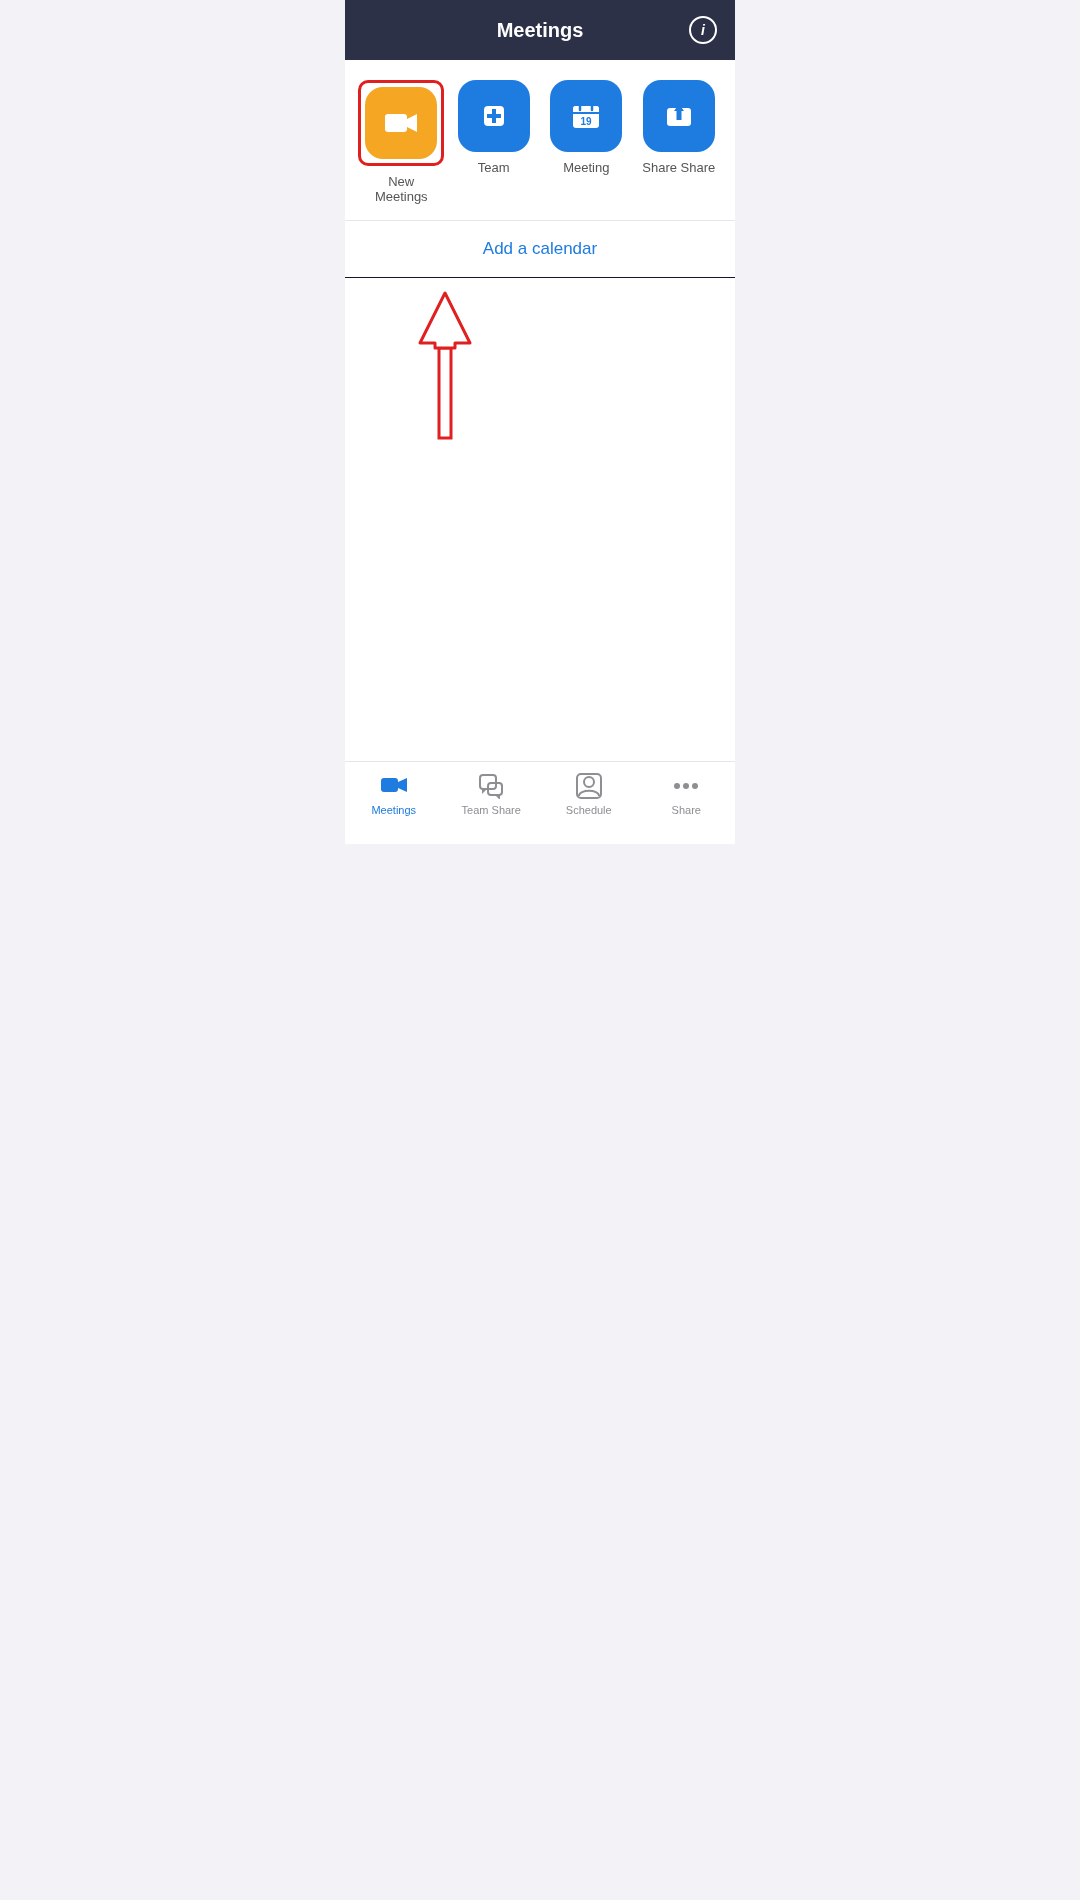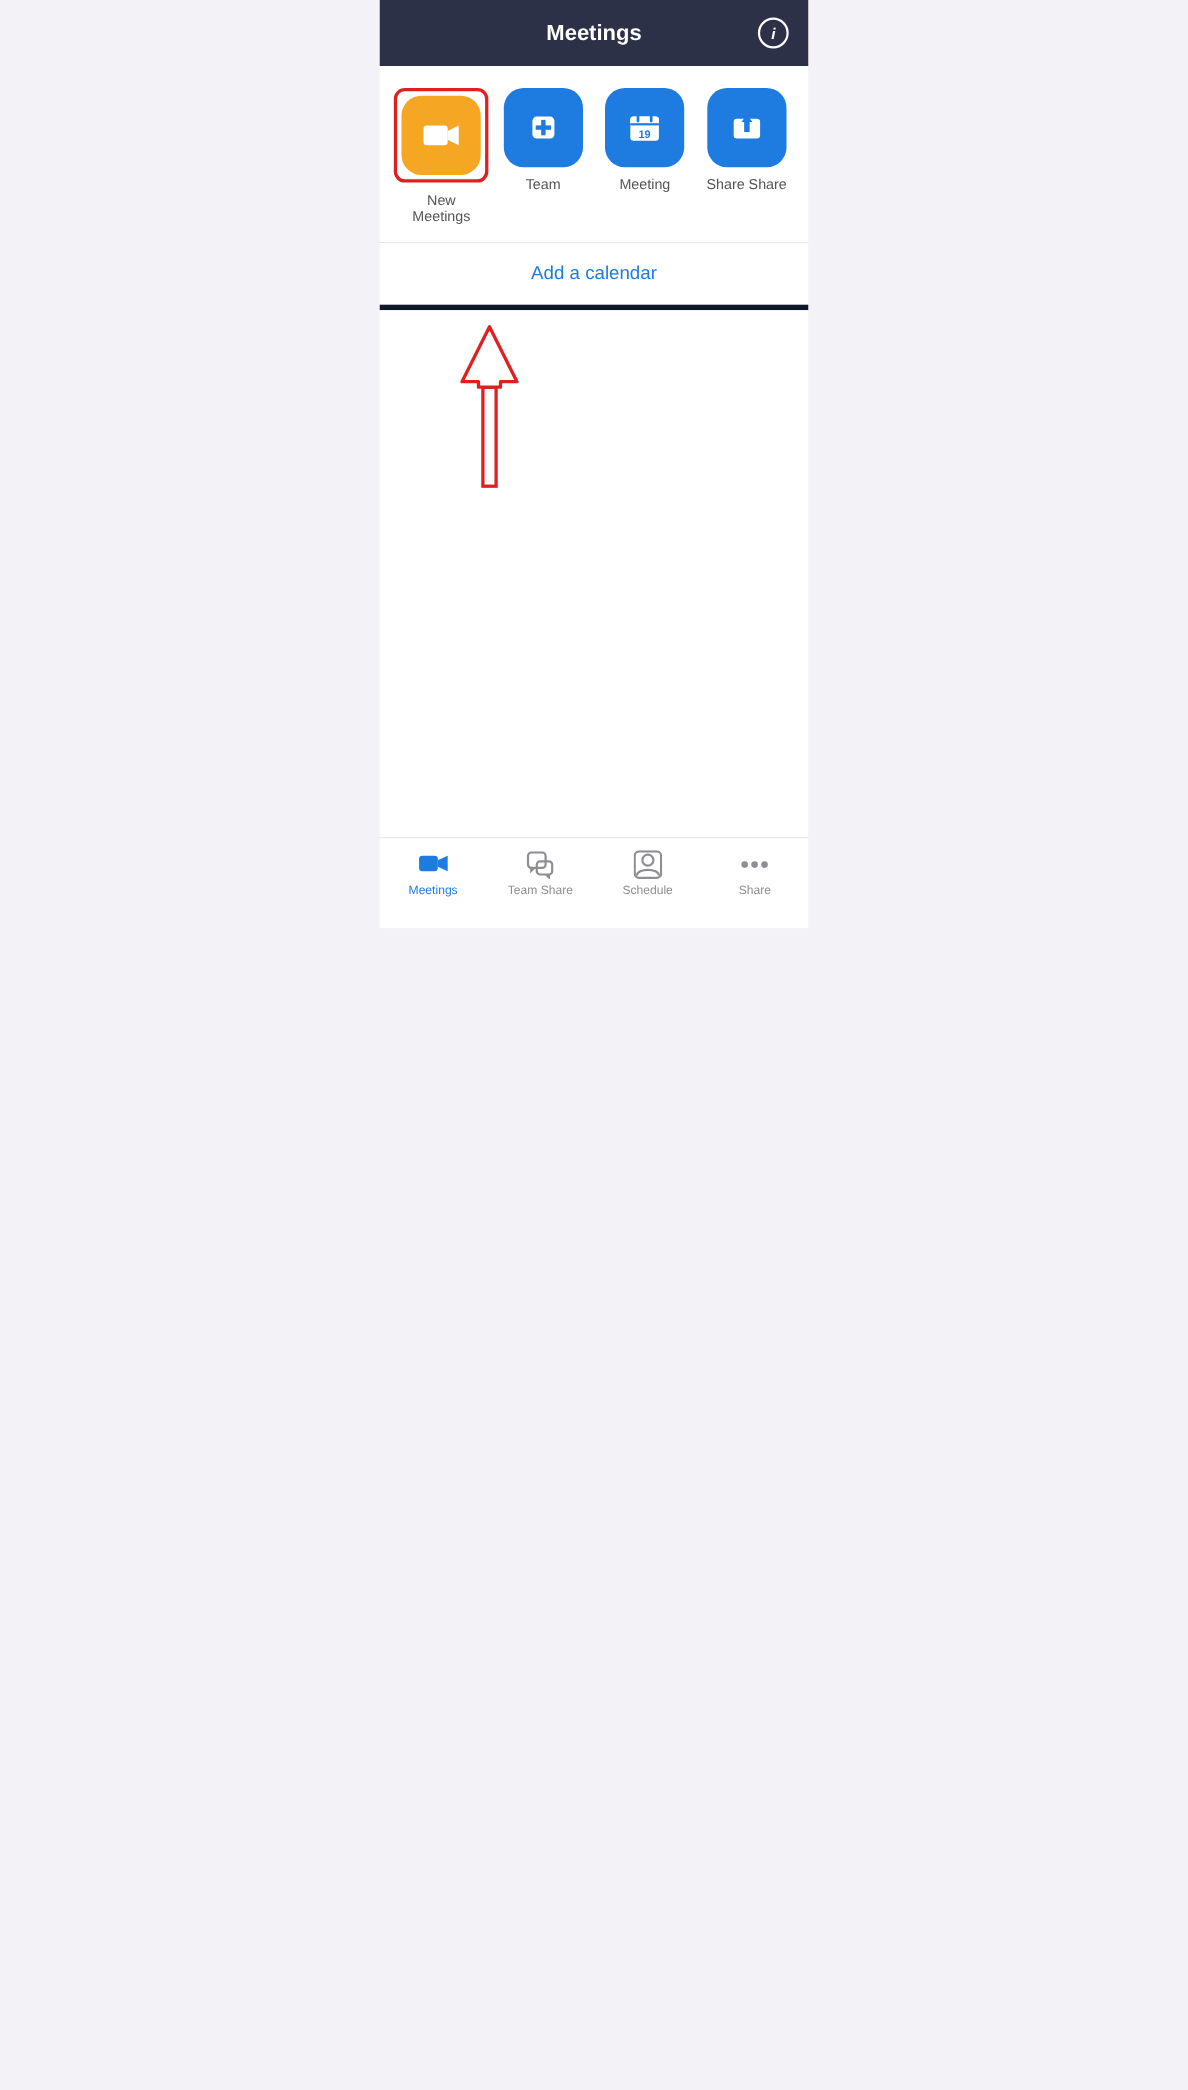--- a/index.html
+++ b/index.html
@@ -108,21 +108,21 @@
     .icon-svg {
       width: 36px;
       height: 36px;
       fill: white;
     }
 
     
     .calendar-section {
       background: white;
       padding: 18px 16px;
-      border-bottom: 5px solid #0f172a;
+      border-bottom: 1px solid #0f172a;
       display: flex;
       align-items: center;
       justify-content: center;
     }
 
     .add-calendar-link {
       color: #1e7be0;
       font-size: 17px;
       font-weight: 400;
       cursor: pointer;

